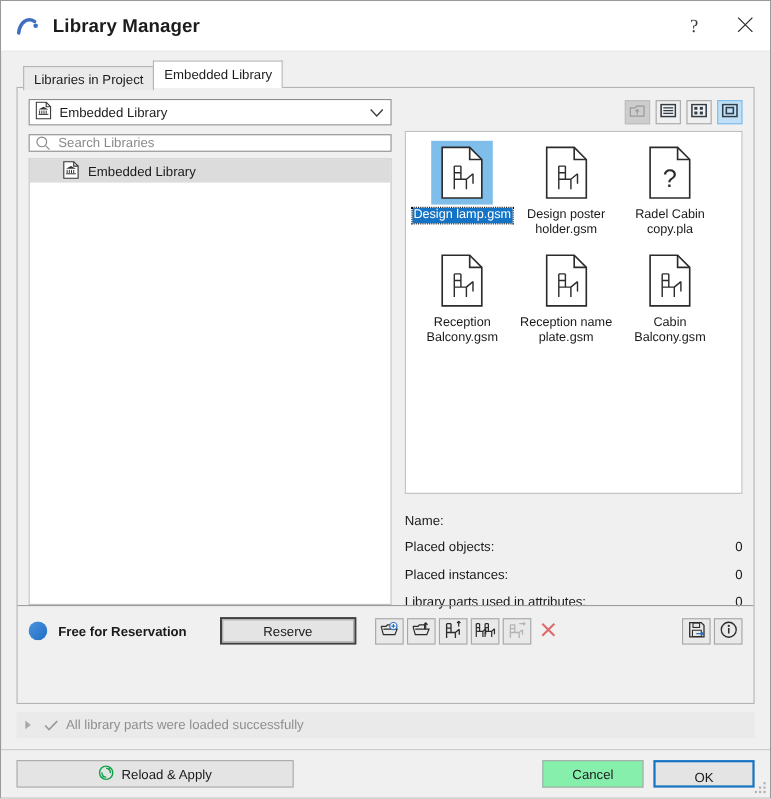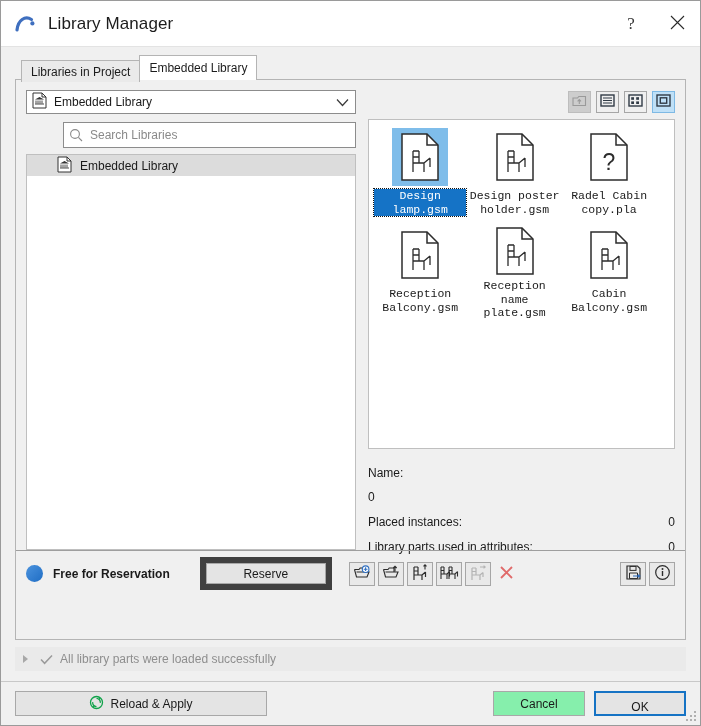--- a/index.html
+++ b/index.html
@@ -23,21 +23,21 @@
   
   .titlebar {
     height: 46px; min-height: 46px;
     background: #ffffff;
     display: flex; align-items: center;
     padding-left: 12px;
     border-bottom: 1px solid #e3e3e3;
   }
   .logo { width: 26px; height: 26px; flex: 0 0 26px; }
   .title-text {
-    font-size: 17px; font-weight: 400; color: #1c1c1c;
+    font-size: 17px; font-weight: 700; color: #1c1c1c;
     margin-left: 9px; letter-spacing: .1px;
   }
   .titlebar-spacer { flex: 1 1 auto; }
   .tb-btn {
     width: 46px; height: 46px;
     display: flex; align-items: center; justify-content: center;
     background: transparent; border: 0; cursor: default;
     color: #3a3a3a;
   }
   .tb-btn .q { font-size: 17px; font-family: "Liberation Serif", serif; }
@@ -96,22 +96,21 @@
   }
   .combo .doc-ico { flex: 0 0 15px; }
   .combo-label { margin-left: 7px; font-size: 12px; flex: 1 1 auto; }
   .chev { width: 22px; display: flex; align-items: center; justify-content: center; }
 
   .search {
     height: 16px; margin-top: 8px;
     background: #ffffff;
     border: 1px solid #8c8c8c;
     display: flex; align-items: center;
-    padding: 12px 5px;
-    margin-left: 37px;
+    padding: 2px 5px;
   }
   .search-ico { flex: 0 0 14px; display: flex; }
   .search-ph {
     margin-left: 7px; font-size: 12px; color: #8a8a8a;
   }
 
   .tree {
     margin-top: 6px;
     background: #ffffff;
     border: 1px solid #bfbfbf;
@@ -167,21 +166,20 @@
     width: 56px; height: 58px;
     display: flex; align-items: center; justify-content: center;
   }
   .cell.selected .cell-ico { background: #7fbdea; }
   .cell-label {
     margin-top: 3px;
     font-size: 11.5px; line-height: 13.5px;
     text-align: center; color: #1a1a1a;
     max-width: 98%;
     padding: 0 1px;
-    font-family: Liberation Mono, monospace;
   }
   .cell.selected .cell-label {
     background: #1573c6; color: #ffffff;
     outline: 1px dotted #111; outline-offset: 0px;
   }
 
   
   .inforows { margin-top: 13px; }
   .namerow { display: flex; align-items: center; height: 22px; }
   .namelbl { width: 90px; font-size: 12px; }
@@ -207,21 +205,21 @@
     margin: 0 0 0 0;
   }
   .resv-dot {
     width: 17px; height: 17px; border-radius: 50%;
     background: #2e7ad1; flex: 0 0 17px;
     background-image: linear-gradient(135deg,#4b93de,#1f6dc4);
   }
   .resv-txt { margin-left: 10px; font-size: 12px; font-weight: bold; }
   .reserve-wrap {
     margin-left: 30px;
-    border: 6px solid #404040;
+    border: 2px solid #404040;
     padding: 0;
   }
   .reserve-btn {
     width: 120px; height: 21px;
     background: #e4e4e4; border: 1px solid #a8a8a8;
     display: flex; align-items: center; justify-content: center;
     font-size: 12px;
   }
   .iconrow { margin-left: 17px; display: flex; gap: 3px; }
   .ibtn {
@@ -477,20 +475,21 @@
             <span class="cell-label">Cabin Balcony.gsm</span>
           </div>
 
         </div>
 
         <div class="inforows">
           <div class="namerow">
             <span class="namelbl">Name:</span>
           </div>
           <div class="statrow">
+            <span class="lbl">Placed objects:</span>
             <span class="val">0</span>
           </div>
           <div class="statrow">
             <span class="lbl">Placed instances:</span>
             <span class="val">0</span>
           </div>
           <div class="statrow">
             <span class="lbl">Library parts used in attributes:</span>
             <span class="val">0</span>
           </div>

